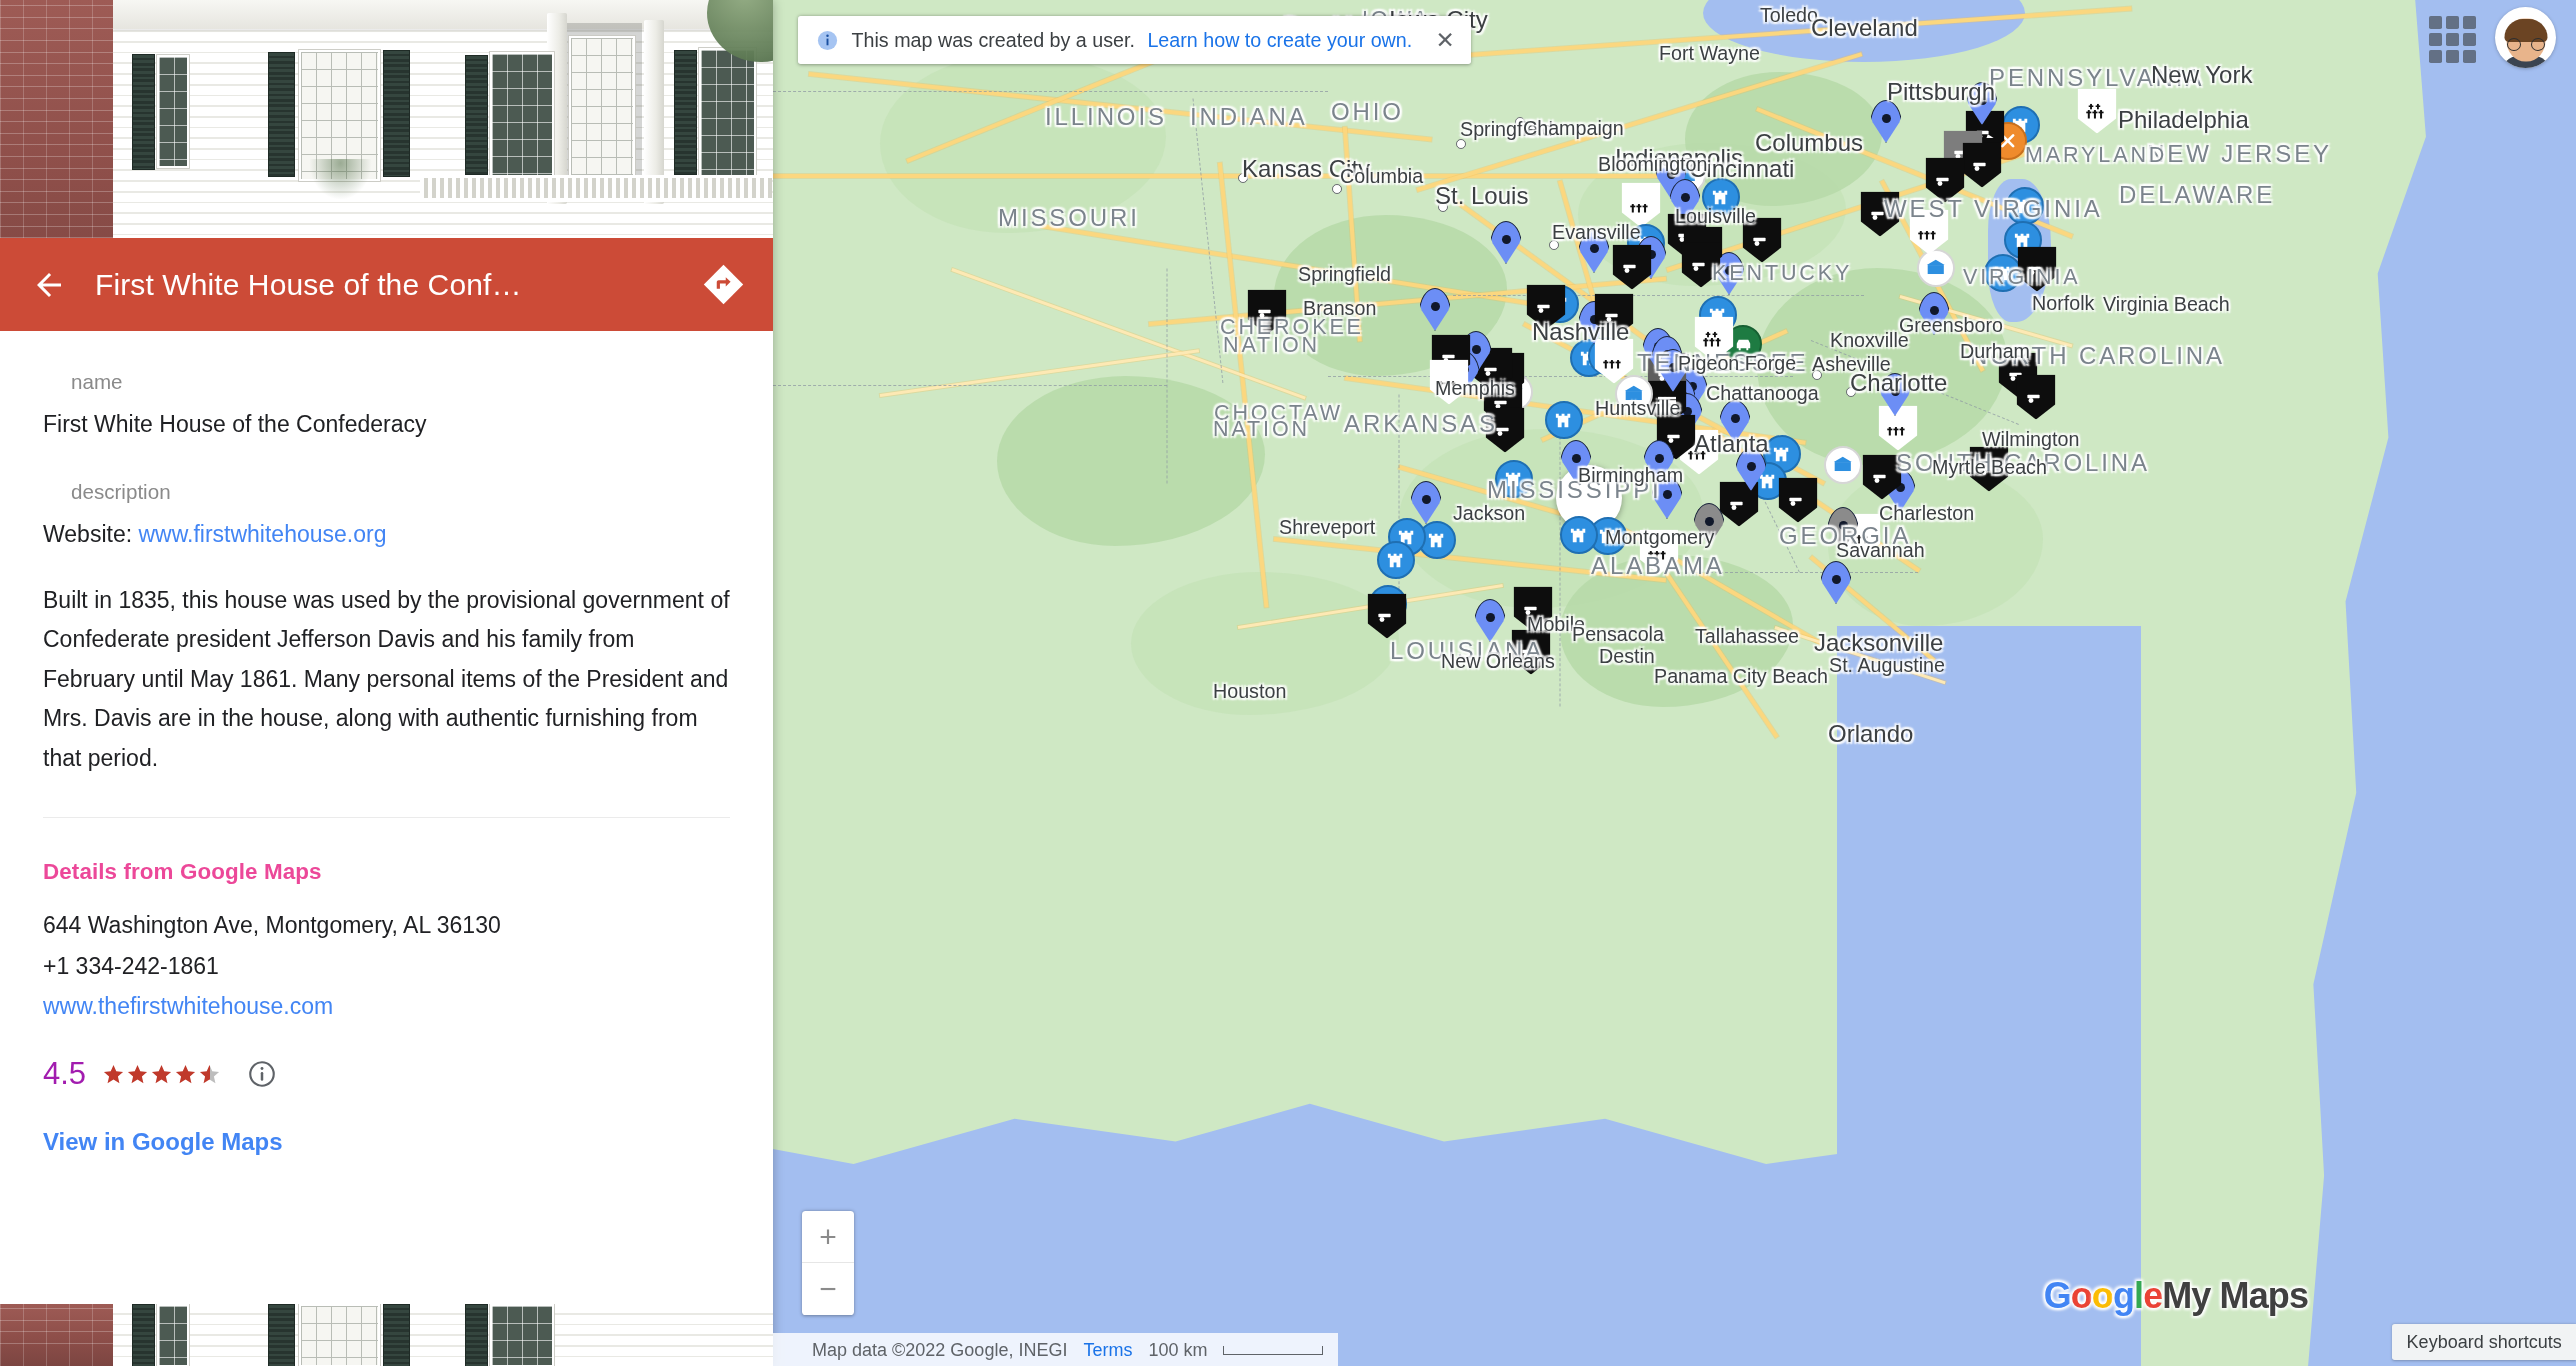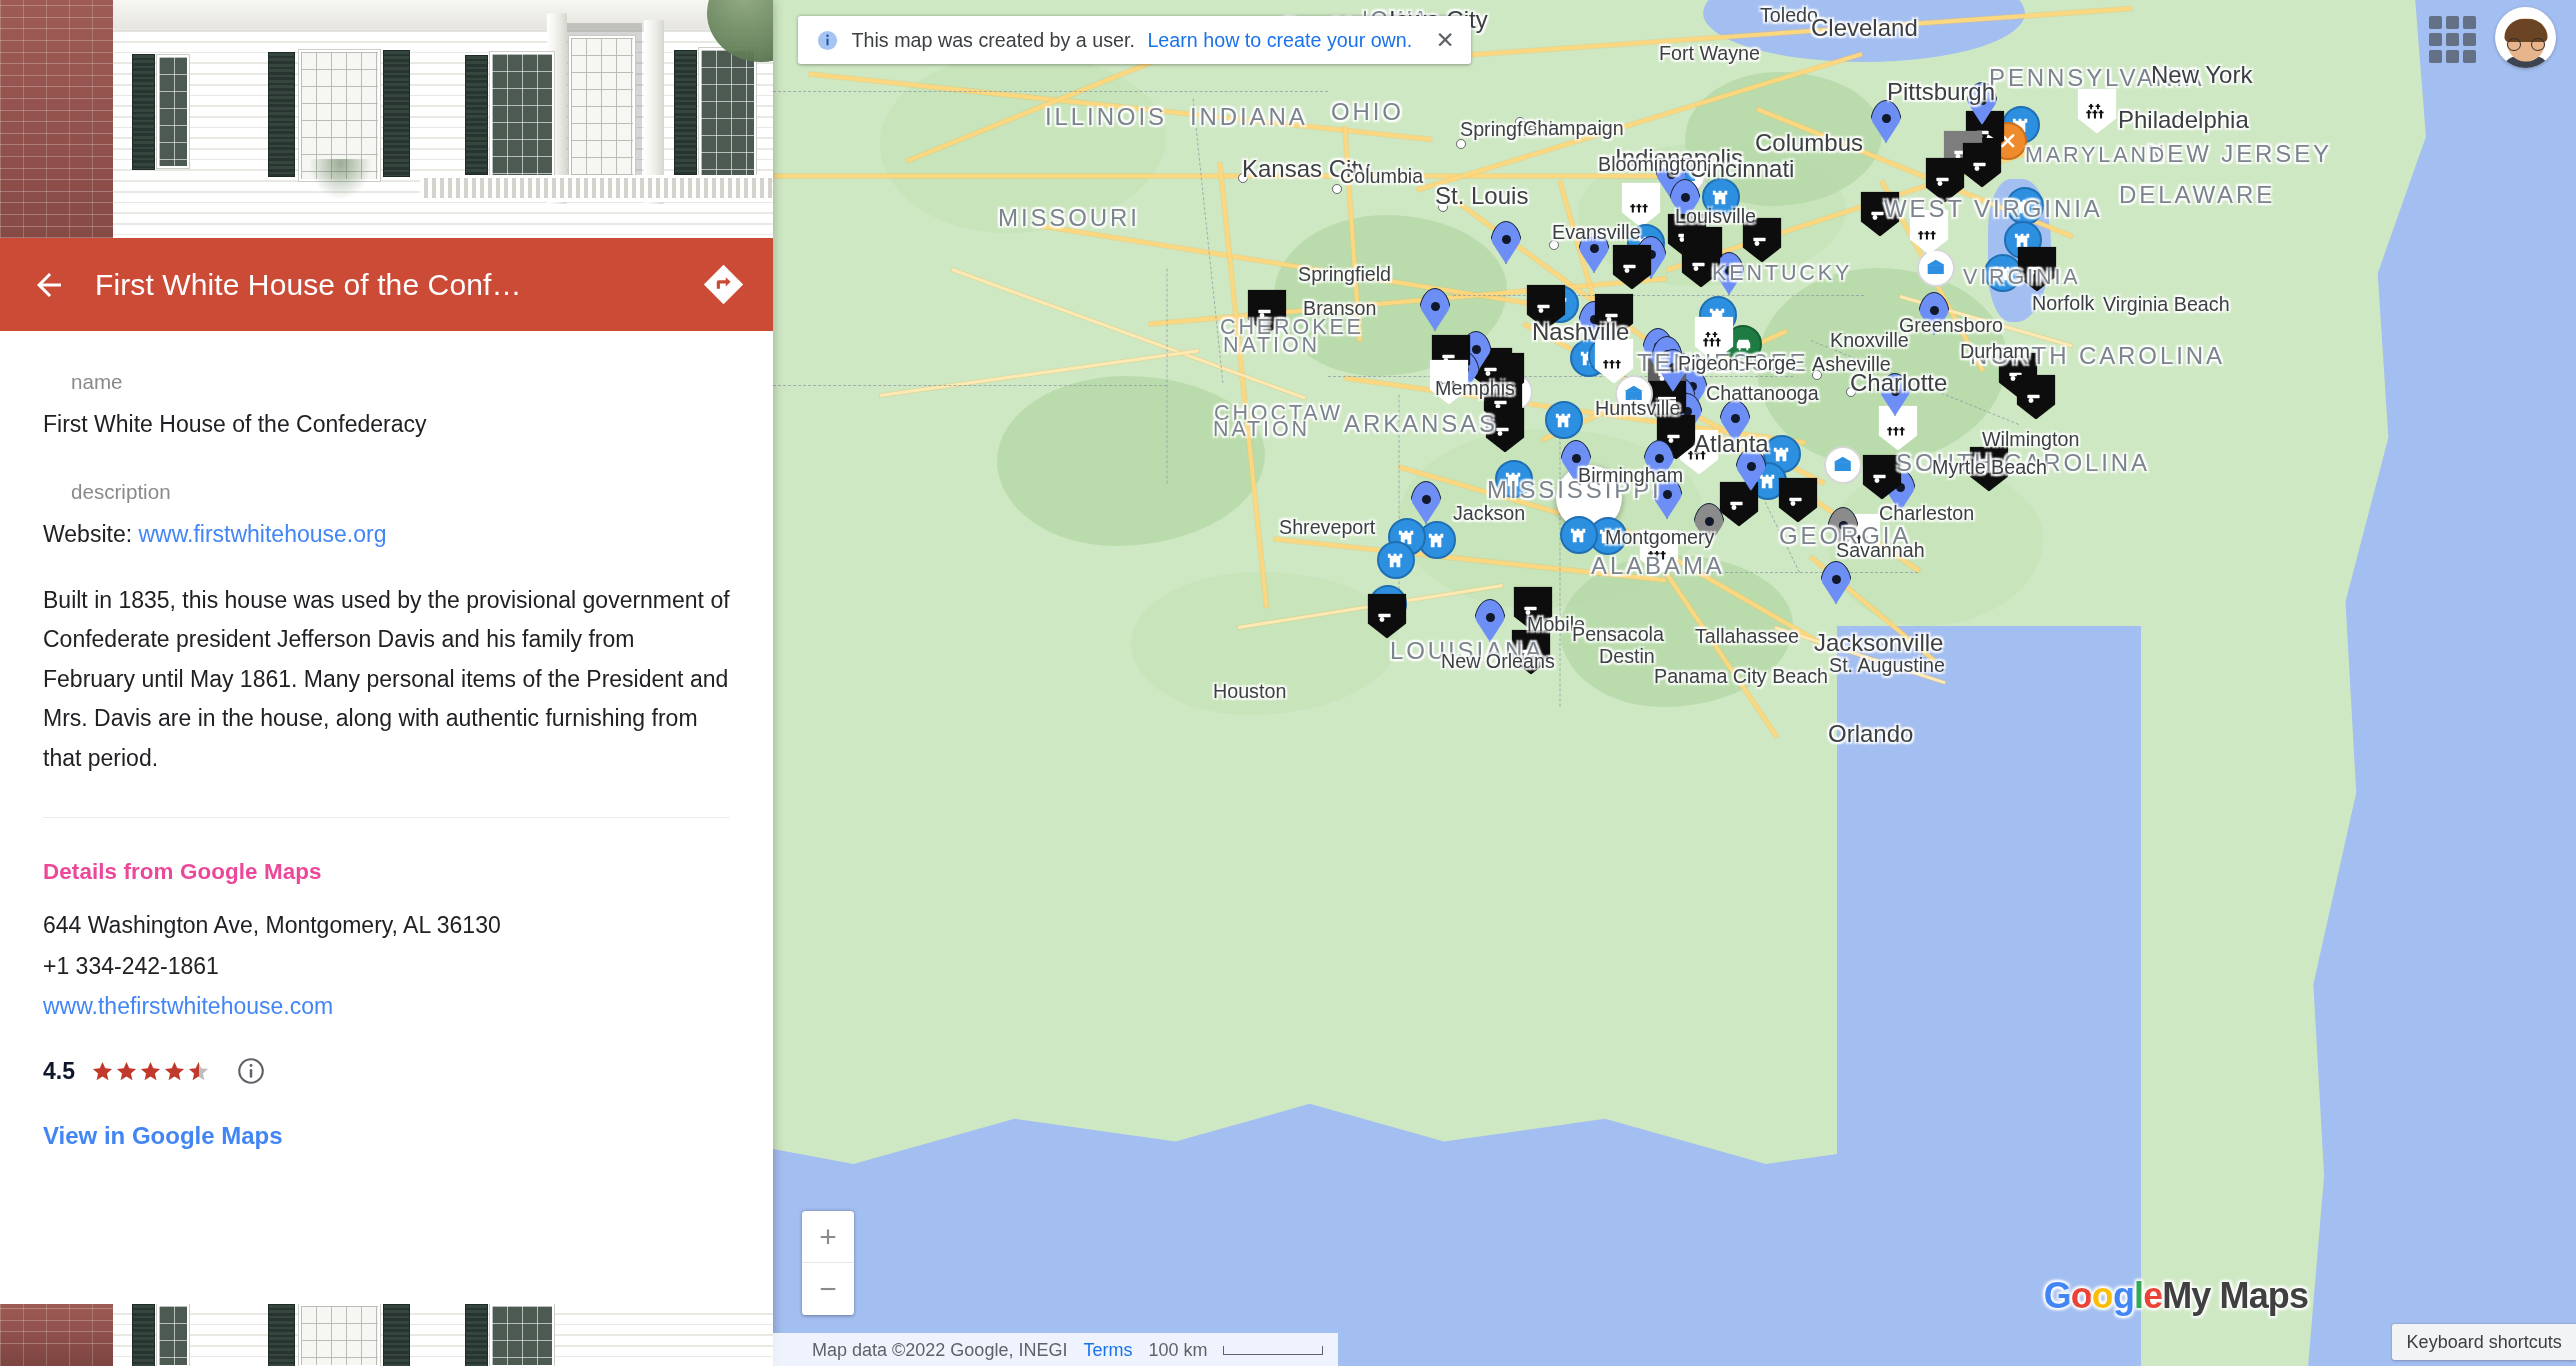--- a/index.html
+++ b/index.html
@@ -137,21 +137,21 @@
   .divider { height: 1.8px; background: #ebebeb; margin: 38px 0 0 0; }
 
   .gm-section { padding: 0 43px; }
   .gm-head {
     color: #ec4899; font-size: 22.4px; font-weight: 700;
     padding-top: 41px; padding-bottom: 19.7px; letter-spacing: 0.1px;
   }
   .gm-line { color: #202124; font-size: 23px; line-height: 1.76; }
   .gm-line a { color: #4285f4; text-decoration: none; }
   .rating-row { display: flex; align-items: center; gap: 16px; margin-top: 30px; }
-  .rating-num { color: #0f172a; font-size: 23px; font-weight: 700; }
+  .rating-num { color: #a21caf; font-size: 31px; font-weight: 400; }
   .stars { display: flex; gap: 0.9px; }
   .info-i { margin-left: 10.7px; }
   .view-link {
     display: inline-block;
     color: #4285f4; font-size: 24px; font-weight: 700;
     margin-top: 36px; text-decoration: none;
   }
   .hero2 {
     position: absolute; left: 0; right: 0; bottom: 0; height: 63px;
     overflow: hidden;

